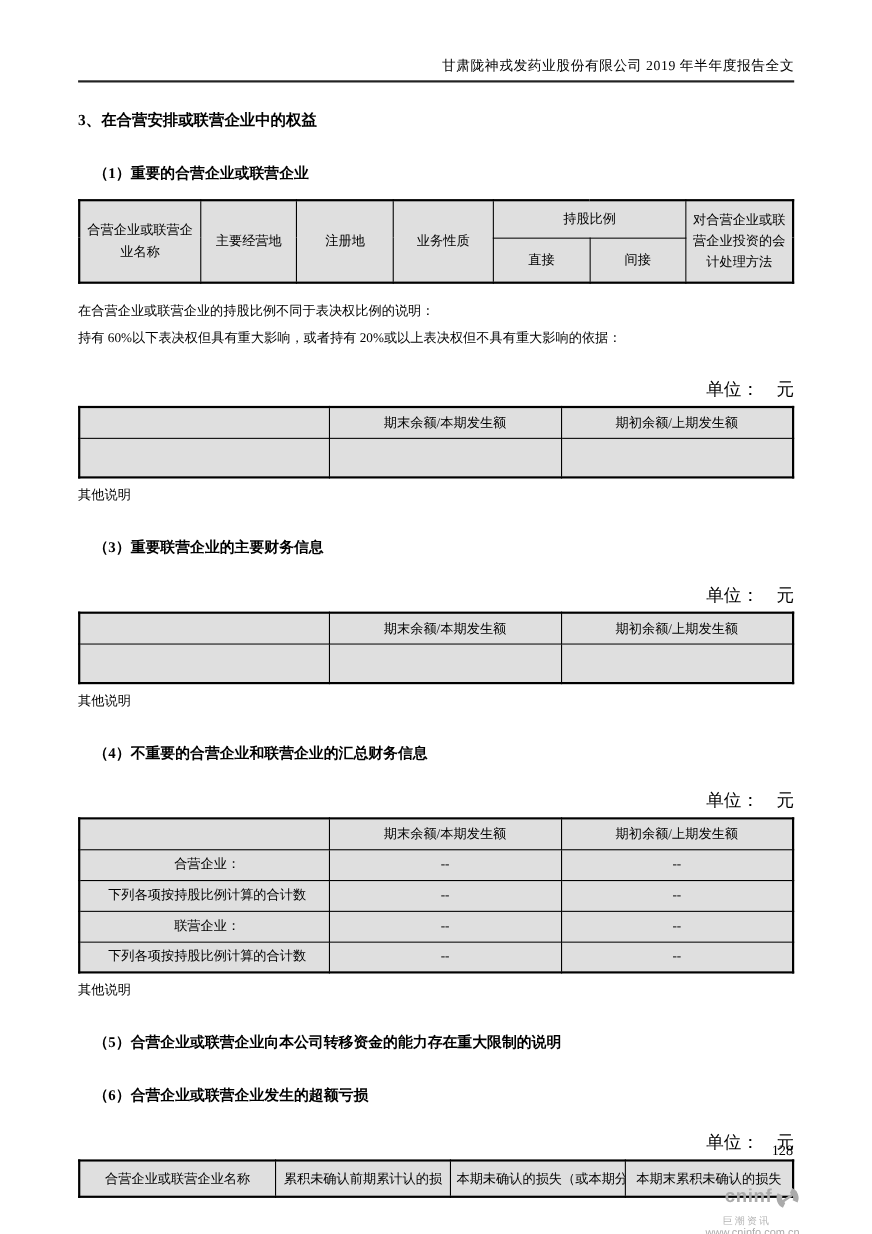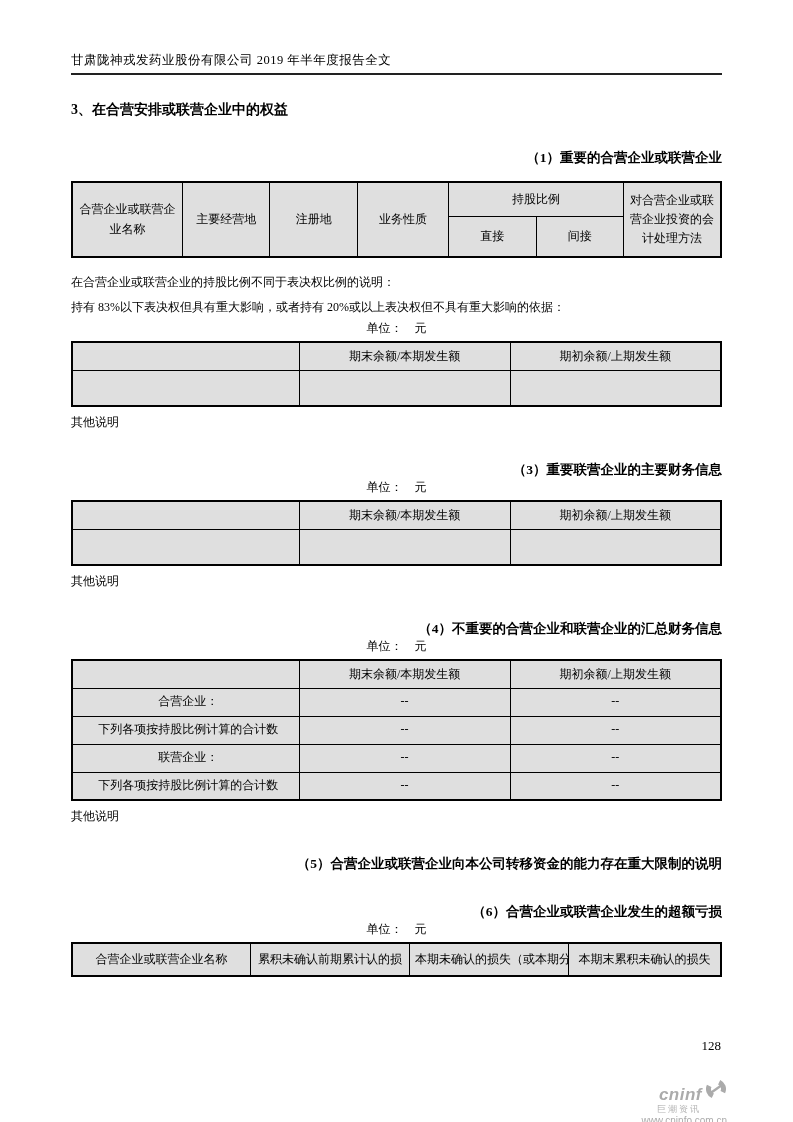--- a/index.html
+++ b/index.html
@@ -9,38 +9,38 @@
     width:793px; height:1122px;
     background:#ffffff;
     font-family:"Liberation Serif","DejaVu Serif",serif;
     color:#000;
     margin:0 auto;
     overflow:hidden;
   }
   .content { padding:0 71px; }
   .doc-header {
     padding-top:52px;
+    text-align:right;
     font-size:12.5px;
     letter-spacing:0.5px;
     border-bottom:2px solid #222;
     padding-bottom:4px;
   }
   .h-main {
     font-weight:bold; font-size:14px;
     margin-top:26px;
   }
   .h-sub {
     font-weight:bold; font-size:13.5px;
     padding-left:14px;
     margin-top:30px;
-    text-align:right;
   }
   .note { font-size:12px; margin-top:12px; line-height:25px; }
   .other-note { font-size:12px; margin-top:7px; }
-  .unit { text-align:center; font-size:12px; margin-bottom:4px; }
+  .unit { text-align:right; font-size:16px; margin-top:24px; margin-bottom:4px; }
   table {
     width:100%;
     border-collapse:collapse;
     table-layout:fixed;
     font-size:12px;
   }
   .tbl { border:2px solid #000; }
   .tbl td, .tbl th {
     border:1px solid #000;
     background:var(--cell-bg,#dfdfdf);
@@ -67,21 +67,21 @@
     font-size:13px;
   }
   .watermark {
     position:absolute;
     right:66px; top:1078px;
     text-align:right;
     color:#aaaaaa;
     font-family:"Liberation Sans","DejaVu Sans",sans-serif;
     line-height:1.15;
   }
-  .wm-row { display:flex; align-items:flex-end; justify-content:flex-end; gap:3px;font-style:italic; }
+  .wm-row { display:flex; align-items:flex-start; justify-content:flex-end; gap:3px; }
   .wm-logo-text { font-size:17px; font-weight:bold; letter-spacing:0.5px; color:#ababab; }
   .wm-sub { font-size:9px; color:#b3b3b3; letter-spacing:2px; margin-right:26px; }
   .wm-url { font-size:10px; color:#ababab; }
 </style>
 </head>
 <body>
 
 <div class="page">
   <div class="content">
 
@@ -114,21 +114,21 @@
       </tr>
       <tr class="r2">
         <td>直接</td>
         <td>间接</td>
       </tr>
     </tbody>
       </table>
 
     <div class="note">
       <div>在合营企业或联营企业的持股比例不同于表决权比例的说明：</div>
-      <div>持有 83%以下表决权但具有重大影响，或者持有 20%或以上表决权但不具有重大影响的依据：</div>
+      <div>持有 60%以下表决权但具有重大影响，或者持有 20%或以上表决权但不具有重大影响的依据：</div>
     </div>
 
     <div class="unit">单位：　元</div>
 
     <table class="tbl">
       <colgroup>
           <col style="width:35%">
           <col style="width:32.5%">
           <col style="width:32.5%">
         </colgroup>

